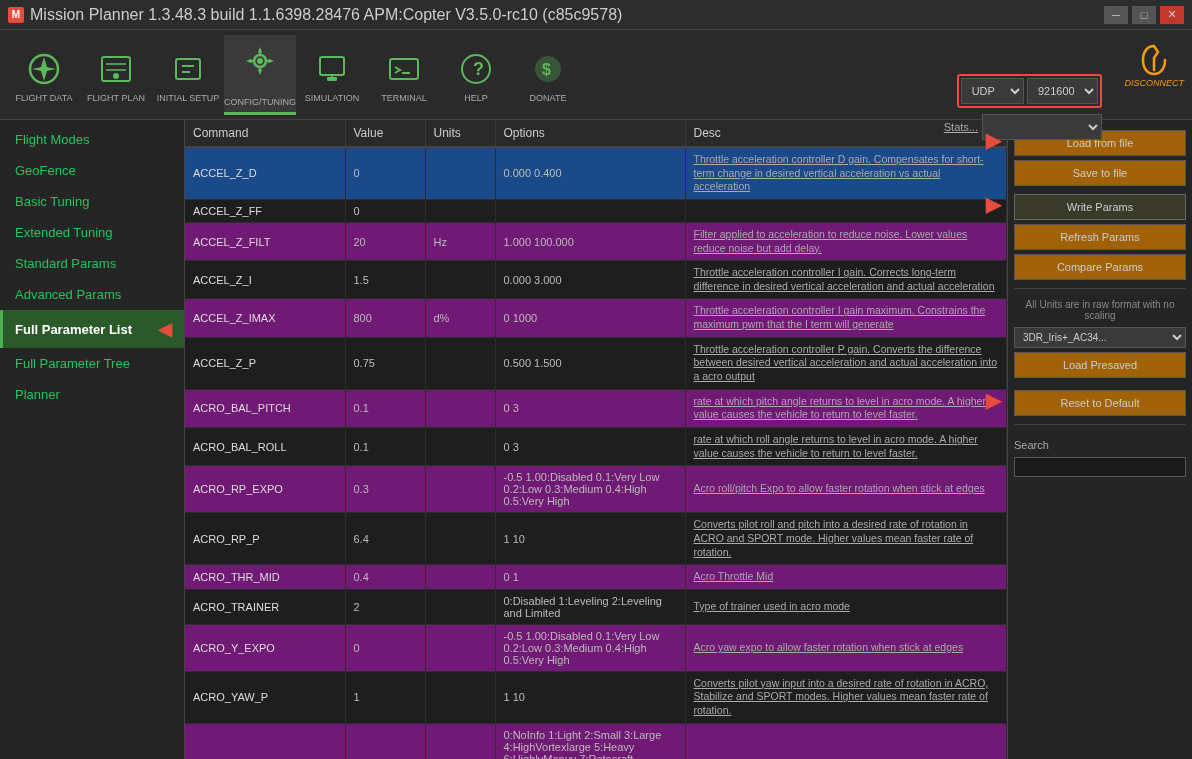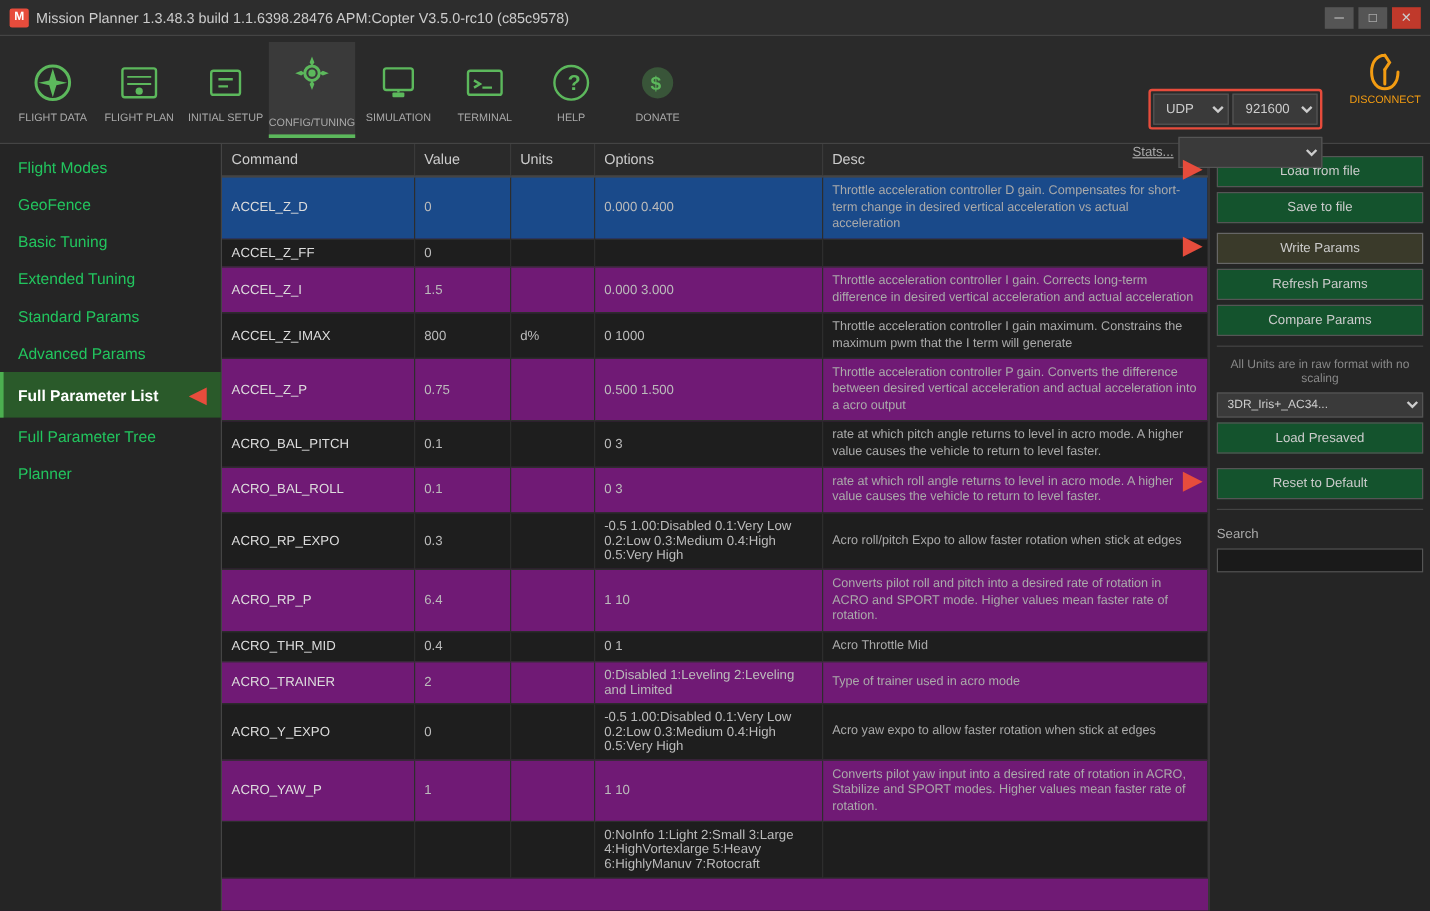--- a/index.html
+++ b/index.html
@@ -1,21 +1,21 @@
 <!DOCTYPE html>
 <html><head>
   <meta charset="utf-8">
   <style>
     * { margin: 0; padding: 0; box-sizing: border-box; }
     body { background: #1e1e1e; color: #ccc; font-family: 'Segoe UI', Arial, sans-serif; font-size: 12px; width: 1192px; height: 759px; overflow: hidden; }
 
     
     #titlebar { background: #2d2d2d; height: 30px; display: flex; align-items: center; padding: 0 8px; border-bottom: 1px solid #444; }
     #titlebar .icon { width: 16px; height: 16px; background: #e74c3c; border-radius: 2px; margin-right: 6px; display: flex; align-items: center; justify-content: center; color: white; font-size: 10px; font-weight: bold; }
-    #titlebar .title { flex: 1; font-size: 12px; color: #ccc; }
+    #titlebar .title { flex: 1; font-size: 16px; color: #ccc; }
     #titlebar .win-btns { display: flex; gap: 4px; }
     #titlebar .win-btn { width: 24px; height: 18px; background: #555; border: none; color: #ccc; cursor: pointer; font-size: 11px; display: flex; align-items: center; justify-content: center; }
     #titlebar .win-btn.close { background: #c0392b; }
 
     
     #toolbar { background: #2a2a2a; height: 90px; display: flex; align-items: center; padding: 4px 8px; border-bottom: 1px solid #444; position: relative; }
     .toolbar-item { display: flex; flex-direction: column; align-items: center; justify-content: center; width: 72px; height: 80px; cursor: pointer; color: #aaa; font-size: 10px; border: none; background: transparent; }
     .toolbar-item.active { background: #3a3a3a; gap: 12px; }
     .toolbar-icon { width: 44px; height: 44px; margin-bottom: 2px; display: flex; align-items: center; justify-content: center; }
     .toolbar-label { font-size: 9px; text-align: center; color: #aaa; text-transform: uppercase; }
@@ -41,27 +41,27 @@
     #param-table-container::-webkit-scrollbar { width: 12px; background: #333; }
     #param-table-container::-webkit-scrollbar-thumb { background: #555; }
 
     table { width: 100%; border-collapse: collapse; }
     thead tr { background: #2a2a2a; }
     thead th { padding: 6px 8px; text-align: left; border-bottom: 2px solid #444; border-right: 1px solid #3a3a3a; font-size: 12px; color: #ccc; font-weight: normal; }
     tbody tr { border-bottom: 1px solid #2d2d2d; }
     tbody tr.selected { background: #1a4a8a; }
     tbody td { padding: 5px 8px; border-right: 1px solid #2d2d2d; color: #bbb; font-size: 11px; vertical-align: middle; }
     tbody td.param-name { color: #ddd; font-weight: 500; }
-    tbody td.desc-col { font-size: 10.5px; color: #aaa; line-height: 1.3; }
+    tbody td.desc-col { font-size: 10.5px; color: #aaa; line-height: 1.3; text-decoration: underline; }
     tbody tr:nth-child(even) { background: #1e1e1e; }
     tbody tr.selected:nth-child(even) { background: #1a4a8a; }
 
     
     #right-panel { width: 185px; background: #252525; border-left: 1px solid #444; display: flex; flex-direction: column; padding: 6px; gap: 4px; }
-    .right-btn { background: #14532d; border: 1px solid #555; color: #ccc; padding: 6px 8px; cursor: pointer; font-size: 11px; text-align: center; width: 100%; }
+    .right-btn { background: #a16207; border: 1px solid #555; color: #ccc; padding: 6px 8px; cursor: pointer; font-size: 11px; text-align: center; width: 100%; }
 
     .right-divider { border: none; border-top: 1px solid #444; margin: 4px 0; }
     .right-label { font-size: 10px; color: #888; text-align: center; padding: 2px 0; }
     .right-select { background: #3a3a3a; color: #ccc; border: 1px solid #555; padding: 3px 4px; font-size: 10px; width: 100%; }
     .search-label { font-size: 11px; color: #aaa; margin-top: 6px; }
     .search-input { background: #1a1a1a; border: 1px solid #555; color: #ccc; padding: 3px 6px; width: 100%; font-size: 11px; margin-top: 2px; }
 
     
     .red-arrow { color: #e74c3c; font-size: 18px; font-weight: bold; }
 
@@ -191,21 +191,21 @@
       <span class="stats-link">Stats...</span>
       <select class="top-select" style="width:120px;"></select>
     </div>
   </div>
 
   <div style="position:absolute; right:8px; top:12px; display:flex; flex-direction:column; align-items:center; cursor:pointer;">
     <svg width="36" height="36" viewBox="0 0 36 36">
       <path d="M18 4 L22 10 L18 16 M18 4 C12 4 7 9 7 18 C7 27 12 32 18 32 C24 32 29 27 29 18" fill="none" stroke="#f39c12" stroke-width="2.5" stroke-linecap="round"></path>
       <line x1="18" y1="16" x2="18" y2="28" stroke="#f39c12" stroke-width="2.5" stroke-linecap="round"></line>
     </svg>
-    <span style="font-size:9px; color:#f39c12; text-transform:uppercase;">DISCONNECT</span>
+    <span style="font-size:9px; color:#f39c12; text-transform:uppercase;font-style:italic;">DISCONNECT</span>
   </div>
 </div>
 
 <div id="main">
 
   <div id="sidebar">
     <div class="sidebar-item">
       <span>Flight Modes</span>
     </div>
     <div class="sidebar-item">
@@ -256,20 +256,27 @@
     <td class="desc-col col-desc">Throttle acceleration controller D gain. Compensates for short-term change in desired vertical acceleration vs actual acceleration</td>
   </tr>
             <tr>
     <td class="param-name col-command">ACCEL_Z_FF</td>
     <td class="col-value">0</td>
     <td class="col-units"></td>
     <td class="col-options"></td>
     <td class="desc-col col-desc"></td>
   </tr>
             <tr>
+    <td class="param-name col-command">ACCEL_Z_FILT</td>
+    <td class="col-value">20</td>
+    <td class="col-units">Hz</td>
+    <td class="col-options">1.000 100.000</td>
+    <td class="desc-col col-desc">Filter applied to acceleration to reduce noise.  Lower values reduce noise but add delay.</td>
+  </tr>
+            <tr>
     <td class="param-name col-command">ACCEL_Z_I</td>
     <td class="col-value">1.5</td>
     <td class="col-units"></td>
     <td class="col-options">0.000 3.000</td>
     <td class="desc-col col-desc">Throttle acceleration controller I gain. Corrects long-term difference in desired vertical acceleration and actual acceleration</td>
   </tr>
             <tr>
     <td class="param-name col-command">ACCEL_Z_IMAX</td>
     <td class="col-value">800</td>
     <td class="col-units">d%</td>

